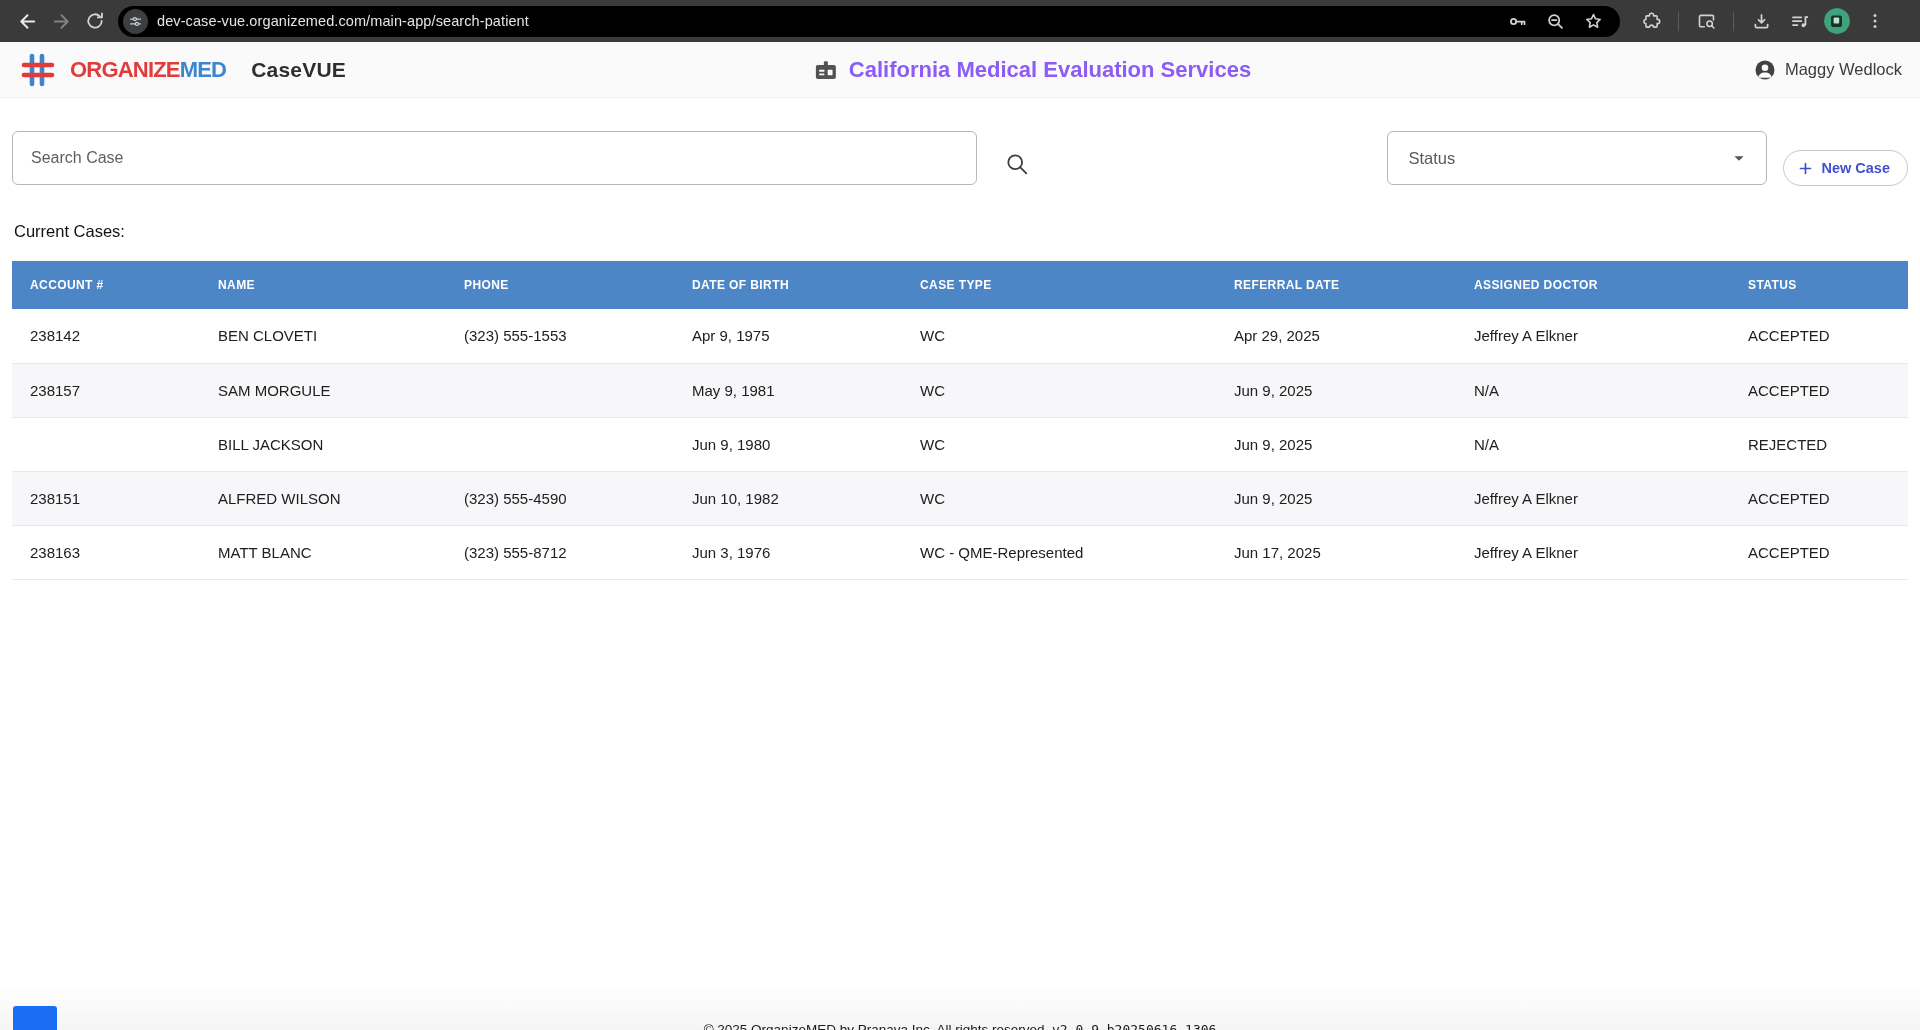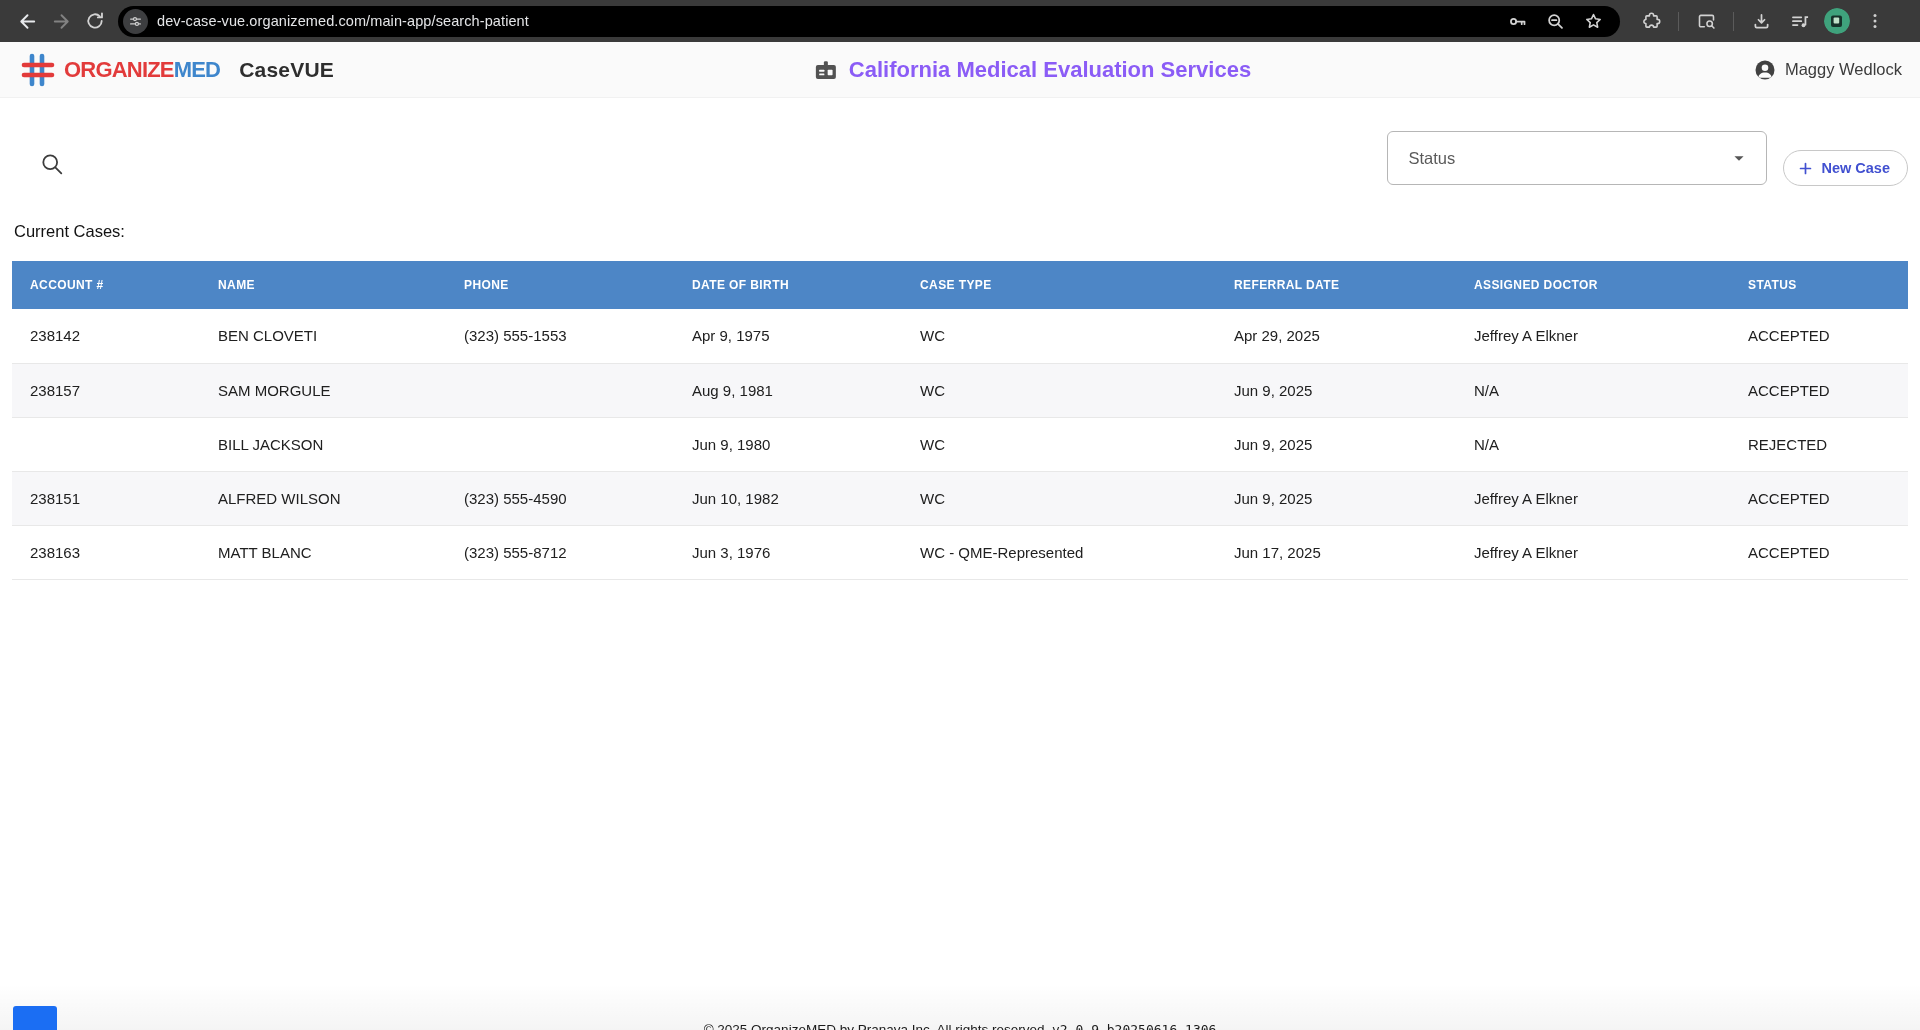--- a/index.html
+++ b/index.html
@@ -13,21 +13,21 @@
               display:flex; align-items:center; padding:0 10px 0 5px; flex:0 0 auto; }
   .site-chip { width:25px; height:25px; border-radius:50%; background:#3d3e40; display:flex; align-items:center; justify-content:center; margin-right:9px; }
   .url-text { color:#e4e5e7; font-size:14.5px; letter-spacing:.1px; white-space:nowrap; flex:1 1 auto; overflow:hidden; }
   .pill-right { display:flex; align-items:center; gap:4px; }
   .chrome-right { display:flex; align-items:center; margin-left:14px; gap:4px; }
   .tb-sep { width:1px; height:19px; background:#5b5b5b; margin:0 6px; }
   .avatar { width:26px; height:26px; border-radius:50%; overflow:hidden; }
 
   
   .app-header { height:56px; background:#fafafa; display:flex; align-items:center; padding:0 18px; position:relative; border-bottom:1px solid #f1f1f1; }
-  .brand { display:flex; align-items:center; gap:6px; }
+  .brand { display:flex; align-items:center; gap:12px; }
   .brand-word { font-size:22px; font-weight:700; letter-spacing:-0.8px; white-space:nowrap; }
   .brand-red { color:#e23b3b; }
   .brand-blue { color:#3e86cc; }
   .app-title { font-size:21px; font-weight:600; color:#2e2e2e; margin-left:13px; letter-spacing:.2px; }
   .org-badge { position:absolute; left:50%; transform:translateX(calc(-50% + 72px)); display:flex; align-items:center; gap:10px;
                font-size:22px; font-weight:600; color:#8b5cf6; }
   .user-chip { margin-left:auto; display:flex; align-items:center; gap:8px; font-size:16.5px; font-weight:400; color:#3c3c3c; }
 
   
   .toolbar { display:flex; align-items:flex-start; padding:33px 12px 0 12px; }
@@ -206,20 +206,23 @@
       <g clip-path="url(#acclip)" fill="#fafafa">
           <circle cx="12" cy="9.7" r="3.3"></circle>
           <path d="M12 14.6c-3.7 0-6.6 2-6.6 5.2h13.2c0-3.2-2.9-5.2-6.6-5.2z"></path>
         </g>
     </svg>
     <span>Maggy Wedlock</span>
   </div>
 </div>
 
 <div class="toolbar">
+  <div class="search-box">
+    <input type="text" placeholder="Search Case" style="">
+  </div>
   <div class="search-glass">
     <svg width="26" height="26" viewBox="0 0 26 26" fill="none" stroke="#3c3c3c" stroke-width="1.8" stroke-linecap="round">
         <circle cx="11.2" cy="11.2" r="6.9"></circle>
         <path d="M16.3 16.3l6 6"></path>
       </svg>
   </div>
   <div class="toolbar-spacer"></div>
   <div class="status-select">
     <span class="status-label">Status</span>
     <svg class="status-caret" width="22" height="22" viewBox="0 0 24 24" fill="#565656">
@@ -267,21 +270,21 @@
       <td>Apr 9, 1975</td>
       <td>WC</td>
       <td>Apr 29, 2025</td>
       <td>Jeffrey A Elkner</td>
       <td>ACCEPTED</td>
     </tr>
     <tr>
       <td>238157</td>
       <td>SAM MORGULE</td>
       <td></td>
-      <td>Aug 9, 1981</td>
+      <td>May 9, 1981</td>
       <td>WC</td>
       <td>Jun 9, 2025</td>
       <td>N/A</td>
       <td>ACCEPTED</td>
     </tr>
     <tr>
       <td></td>
       <td>BILL JACKSON</td>
       <td></td>
       <td>Jun 9, 1980</td>

